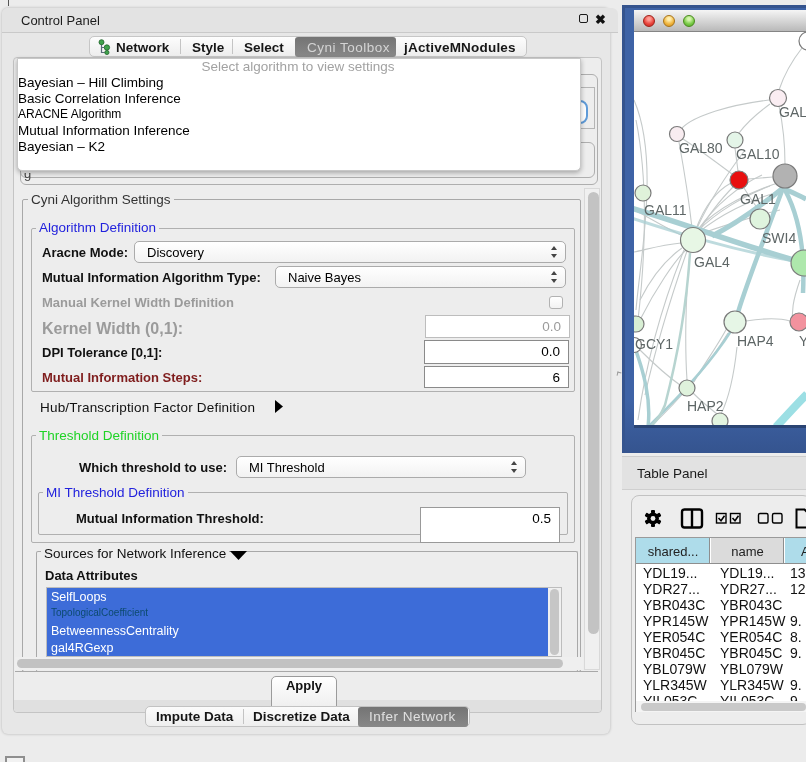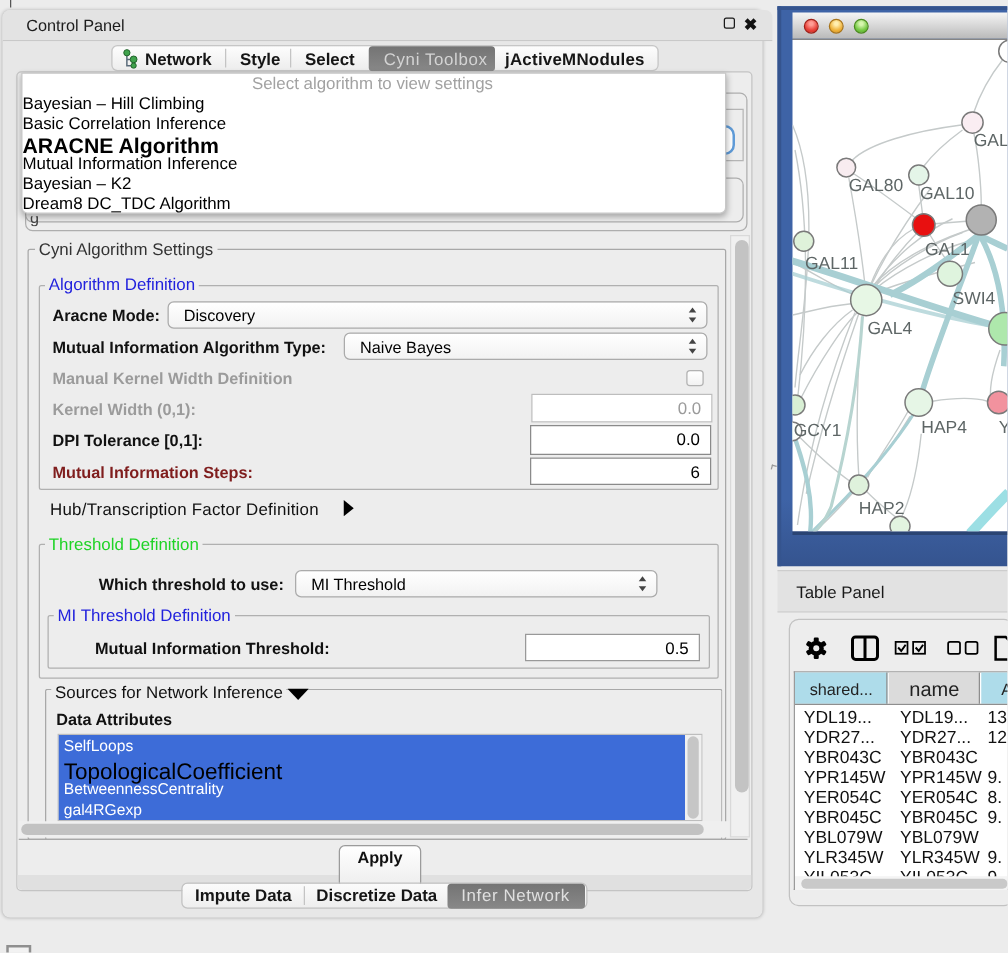--- a/index.html
+++ b/index.html
@@ -61,21 +61,21 @@
     </div>
 
   <div class="abs" style="left:42px; top:270px; font-size:13px; font-weight:bold; color:#111;">Mutual Information Algorithm Type:</div>
   <div class="abs combo" style="left:275px; top:266px; width:291px; height:22px;">
       <span>Naive Bayes</span>
     </div>
 
   <div class="abs" style="left:42px; top:295px; font-size:13px; font-weight:bold; color:#9b9b9b;">Manual Kernel Width Definition</div>
   <div class="abs" style="left:549px; top:296px; width:14px; height:13px; background:linear-gradient(#fff,#f2f2f2); border:1px solid #b2b2b2; border-radius:3px;"></div>
 
-  <div class="abs" style="left:42px; top:320px; font-size:13px; font-weight:bold; color:#9b9b9b;">Kernel Width (0,1):</div>
+  <div class="abs" style="left:42px; top:320px; font-size:16px; font-weight:bold; color:#9b9b9b;">Kernel Width (0,1):</div>
   <div class="abs field" style="left:425px; top:315px; width:145px; height:23px; border:1px solid #bdbdbd; color:#9b9b9b;">0.0</div>
 
   <div class="abs" style="left:42px; top:345px; font-size:13px; font-weight:bold; color:#111;">DPI Tolerance [0,1]:</div>
   <div class="abs field" style="left:424px; top:340px; width:145px; height:24px; border:1px solid #8a8a8a; color:#000;">0.0</div>
 
   <div class="abs" style="left:42px; top:370px; font-size:13px; font-weight:bold; color:#7f1d1d;">Mutual Information Steps:</div>
   <div class="abs field" style="left:424px; top:366px; width:145px; height:22px; border:1px solid #8a8a8a; color:#000;">6</div>
 
   <div class="abs" style="left:40px; top:400px; font-size:13.5px; letter-spacing:0.2px; color:#111;">Hub/Transcription Factor Definition</div>
   <svg class="abs" style="left:274px; top:400px;" width="10" height="13" viewBox="0 0 10 13">
@@ -87,34 +87,34 @@
 
   <div class="abs" style="left:79px; top:460px; font-size:13px; font-weight:bold; color:#111;">Which threshold to use:</div>
   <div class="abs combo" style="left:236px; top:456px; width:290px; height:22px;">
       <span>MI Threshold</span>
     </div>
 
   <div class="abs" style="left:38px; top:492px; width:530px; height:43px; border:1px solid #b0b0b0; border-radius:2px;"></div>
   <div class="grouplabel" style="left:43px; top:485px; color:#2222dd;">MI Threshold Definition</div>
 
   <div class="abs" style="left:48px; top:511px; font-size:13px; font-weight:bold; color:#111;margin-left:28px;">Mutual Information Threshold:</div>
-  <div class="abs field" style="left:420px; top:507px; width:140px; height:22px; border:1px solid #999; color:#000;">0.5</div>
+  <div class="abs field" style="left:420px; top:507px; width:140px; height:36px; border:1px solid #999; color:#000;">0.5</div>
 
   <div class="abs" style="left:36px; top:551px; width:542px; height:121px; border:1px solid #a8a8a8; border-radius:2px; border-bottom:none;"></div>
   <div class="grouplabel" style="left:41px; top:546px; color:#111;">Sources for Network Inference</div>
   <svg class="abs" style="left:230px; top:550px;" width="17" height="10" viewBox="0 0 17 10">
       <path d="M0 1 L17 1 L8.5 10 Z" fill="#000"></path>
     </svg>
 
   <div class="abs" style="left:45px; top:568px; font-size:13px; font-weight:bold; color:#111;">Data Attributes</div>
 
   <div class="abs" style="left:46px; top:587px; width:516px; height:70px; background:#fff; border:1px solid #bdbdbd;"></div>
   <div class="abs" style="left:47px; top:588px; width:501px; height:68px; background:#3d6cd8;"></div>
   <div class="abs" style="left:51px; top:590px; font-size:12.5px; color:#fff;">SelfLoops</div>
-  <div class="abs" style="left:51px; top:607px; font-size:18px; color:#000000;">TopologicalCoefficient</div>
+  <div class="abs" style="left:51px; top:607px; font-size:10px; color:#0c4a6e;">TopologicalCoefficient</div>
   <div class="abs" style="left:51px; top:624px; font-size:12.5px; color:#fff;">BetweennessCentrality</div>
   <div class="abs" style="left:51px; top:641px; font-size:12.5px; color:#fff;">gal4RGexp</div>
   <div class="abs" style="left:548px; top:588px; width:13px; height:68px; background:#f0f0f0;"></div>
   <div class="abs" style="left:550px; top:589px; width:9px; height:66px; background:#c6c6c6; border-radius:5px;"></div>
 
   <div class="abs" style="left:15px; top:657px; width:568px; height:13px; background:#efefef;"></div>
   <div class="abs" style="left:17px; top:659px; width:546px; height:9px; background:#c2c2c2; border-radius:5px;"></div>
   <div class="abs" style="left:15px; top:671px; width:583px; height:1px; background:#a8a8a8;"></div>
 
   <div class="abs" style="left:271px; top:676px; width:66px; height:35px; background:linear-gradient(#ffffff,#ededed); border:1px solid #9b9b9b; border-radius:5px; text-align:center; font-size:13px; font-weight:bold; color:#111; line-height:17px;">Apply</div>
@@ -129,24 +129,23 @@
   <div class="abs" style="left:5px; top:756px; width:20px; height:10px; background:#f2f2f2; border:2px solid #8f8f8f;"></div>
 
   <div class="abs" style="left:617px; top:372px; width:4px; height:4px; border-left:1px solid #999; border-top:1px solid #999; transform:rotate(15deg);"></div>
 
   <div class="abs" style="left:24px; top:166px; font-size:13px; color:#444; clip-path:inset(7px 0 0 0);">g</div>
 
   <div class="abs" style="left:17px; top:58px; width:564px; height:113px; background:#fff; border:1px solid #c8c8c8; border-radius:0 0 5px 5px; box-shadow:0 2px 5px rgba(0,0,0,0.3);"></div>
   <div class="abs" style="left:0; top:59px; width:596px; text-align:center; font-size:13.5px; color:#a2a2a2;">Select algorithm to view settings</div>
   <div class="abs" style="left:18px; top:74.5px; font-size:13.5px; color:#000;">Bayesian – Hill Climbing</div>
   <div class="abs" style="left:18px; top:90.5px; font-size:13.5px; color:#000;">Basic Correlation Inference</div>
-  <div class="abs" style="left:18px; top:106.5px; font-size:17px; font-weight:bold; color:#000;">ARACNE Algorithm</div>
+  <div class="abs" style="left:18px; top:106.5px; font-size:12px; font-weight:normal; color:#000;">ARACNE Algorithm</div>
   <div class="abs" style="left:18px; top:122.5px; font-size:13.5px; color:#000;">Mutual Information Inference</div>
   <div class="abs" style="left:18px; top:138.5px; font-size:13.5px; color:#000;">Bayesian – K2</div>
-  <div class="abs" style="left:18px; top:154.5px; font-size:13.5px; color:#000;">Dream8 DC_TDC Algorithm</div>
 
   <div class="abs" style="left:622px; top:5px; width:184px; height:448px; background:linear-gradient(#3e63a6 88%, #35548f);"></div>
   <div class="abs" style="left:634px; top:425px; width:172px; height:3px; background:#253c66; opacity:0.75;"></div>
   <div class="abs" style="left:622px; top:5px; width:184px; height:3px; background:#35548e;"></div>
   <div class="abs" style="left:622px; top:5px; width:3px; height:448px; background:#35548e;"></div>
 
   <div class="abs" style="left:634px; top:10px; width:172px; height:22px; background:linear-gradient(#f5f5f5,#b9b9b9); border-bottom:1px solid #858585;"></div>
   <div class="abs" style="left:643px; top:15px; width:12px; height:12px; border-radius:50%; background:radial-gradient(circle at 50% 30%, #ff9d95 15%, #e8423a 60%, #c52a22); border:0.5px solid #9e2018;"></div>
   <div class="abs" style="left:663px; top:15px; width:12px; height:12px; border-radius:50%; background:radial-gradient(circle at 50% 30%, #ffefb0 15%, #f0b43c 60%, #cf8d20); border:0.5px solid #a8741a;"></div>
   <div class="abs" style="left:683px; top:15px; width:12px; height:12px; border-radius:50%; background:radial-gradient(circle at 50% 30%, #d6f5ae 15%, #77ca46 60%, #54a527); border:0.5px solid #4a8a1e;"></div>
@@ -268,21 +267,21 @@
 
     <path d="M152.5 1.5 h8 l4 4 v14 h-12 z" fill="none" stroke="#000" stroke-width="2"></path>
   </svg>
 
   <div class="abs" style="left:635px; top:537px; width:171px; height:175px; background:#fff; border:1px solid #9a9a9a; border-right:none; overflow:hidden;"></div>
   <div class="abs" style="left:636px; top:538px; width:74px; height:25px; background:#aedcea; border-right:1px solid #8e8e8e;"></div>
   <div class="abs" style="left:711px; top:538px; width:73px; height:25px; background:#dbdbdb; border-right:1px solid #8e8e8e;"></div>
   <div class="abs" style="left:785px; top:538px; width:21px; height:25px; background:#aedcea;"></div>
   <div class="abs" style="left:636px; top:563px; width:170px; height:1px; background:#8e8e8e;"></div>
   <div class="abs" style="left:636px; top:544px; width:74px; text-align:center; font-size:13px; color:#222;">shared...</div>
-  <div class="abs" style="left:711px; top:544px; width:73px; text-align:center; font-size:16px; color:#222;">name</div>
+  <div class="abs" style="left:711px; top:544px; width:73px; text-align:center; font-size:13px; color:#222;">name</div>
   <div class="abs" style="left:801px; top:544px; font-size:13px; color:#222;">A</div>
 
   <div class="abs" id="tablerows" style="left:636px; top:564px; width:170px; height:148px; overflow:hidden; font-size:14px; color:#111;">
 <div style="position:absolute;left:7px;top:0.5px;">YDL19...</div>
       <div style="position:absolute;left:84px;top:0.5px;">YDL19...</div>
       <div style="position:absolute;left:154px;top:0.5px;">13</div>
 <div style="position:absolute;left:7px;top:16.5px;">YDR27...</div>
       <div style="position:absolute;left:84px;top:16.5px;">YDR27...</div>
       <div style="position:absolute;left:154px;top:16.5px;">12</div>
 <div style="position:absolute;left:7px;top:32.5px;">YBR043C</div>

